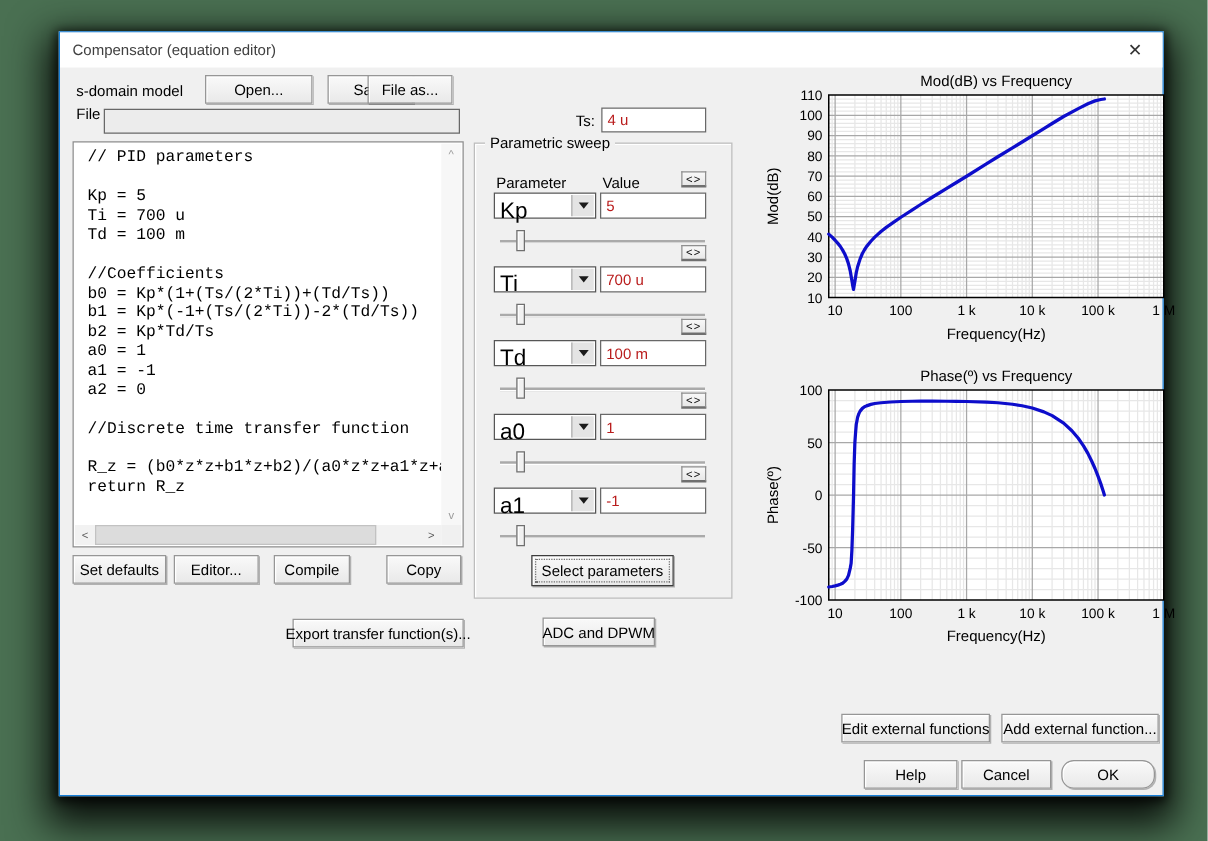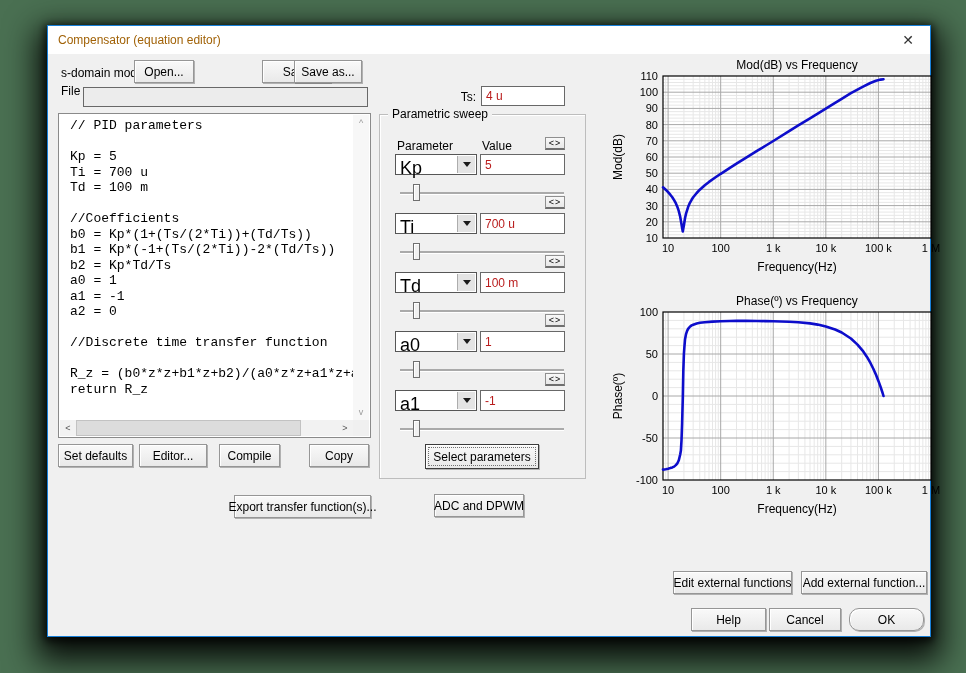--- a/index.html
+++ b/index.html
@@ -2,21 +2,21 @@
 <html><head>
 <meta charset="utf-8">
 <style>
   html,body{margin:0;padding:0;}
   body{width:966px;height:673px;background:#4a7052;position:relative;overflow:hidden;
        font-family:"Liberation Sans",sans-serif;}
   .window{position:absolute;left:47px;top:25px;width:884px;height:612px;background:#f0f0f0;
           border:1px solid #177fd8;box-sizing:border-box;
           box-shadow:0 14px 30px 10px rgba(0,0,0,0.88), 0 2px 8px 2px rgba(0,0,0,0.75);}
   .titlebar{position:absolute;left:0;top:0;right:0;height:28px;background:#ffffff;}
-  .title{position:absolute;left:10px;top:7px;font-size:12px;color:#a16207;white-space:nowrap;}
+  .title{position:absolute;left:10px;top:7px;font-size:12px;color:#404040;white-space:nowrap;}
   .closebtn{position:absolute;right:2px;top:1px;width:40px;height:25px;display:flex;
             align-items:center;justify-content:center;font-size:14px;color:#333;cursor:default;}
   .lbl{position:absolute;font-size:12px;color:#000;white-space:nowrap;}
   .btn{position:absolute;display:flex;align-items:center;justify-content:center;font-size:12px;
        color:#000;background:linear-gradient(#f9f9f9,#e9e9e9);border:1px solid #969696;
        box-sizing:border-box;box-shadow:inset 1px 1px 0 #fff,1px 1px 0 rgba(60,60,60,0.35);
        white-space:nowrap;cursor:default;}
   .btn.default{border:1px solid #3c3c3c;outline:1px dotted #707070;outline-offset:-4px;}
   .input{position:absolute;border:1px solid #686868;background:#fff;font-size:12px;
          font-family:"Liberation Sans",sans-serif;padding:0 4px;box-sizing:border-box;color:#b91c1c;}
@@ -60,23 +60,23 @@
 
 <div class="window">
   <div class="titlebar">
     <div class="title">Compensator (equation editor)</div>
     <div class="closebtn">
       <span>✕</span>
     </div>
   </div>
 
   <div class="lbl" style="left:13px;top:40px;">s-domain model</div>
-  <div class="btn" style="left:86px;top:34px;width:60px;height:23px;">Open...</div>
+  <div class="btn" style="left:116px;top:34px;width:86px;height:23px;">Open...</div>
   <div class="btn" style="left:174px;top:34px;width:69px;height:23px;margin-left:40px;">Save</div>
-  <div class="btn" style="left:246px;top:34px;width:68px;height:23px;">Save as...</div>
+  <div class="btn" style="left:246px;top:34px;width:68px;height:23px;">File as...</div>
 
   <div class="lbl" style="left:13px;top:58px;">File</div>
   <input class="input gray" style="left: 35px; top: 61px; width: 285px; height: 20px;" value="">
 
   <div class="editor">
     <pre class="code">// PID parameters
 
 Kp = 5
 Ti = 700 u
 Td = 100 m

